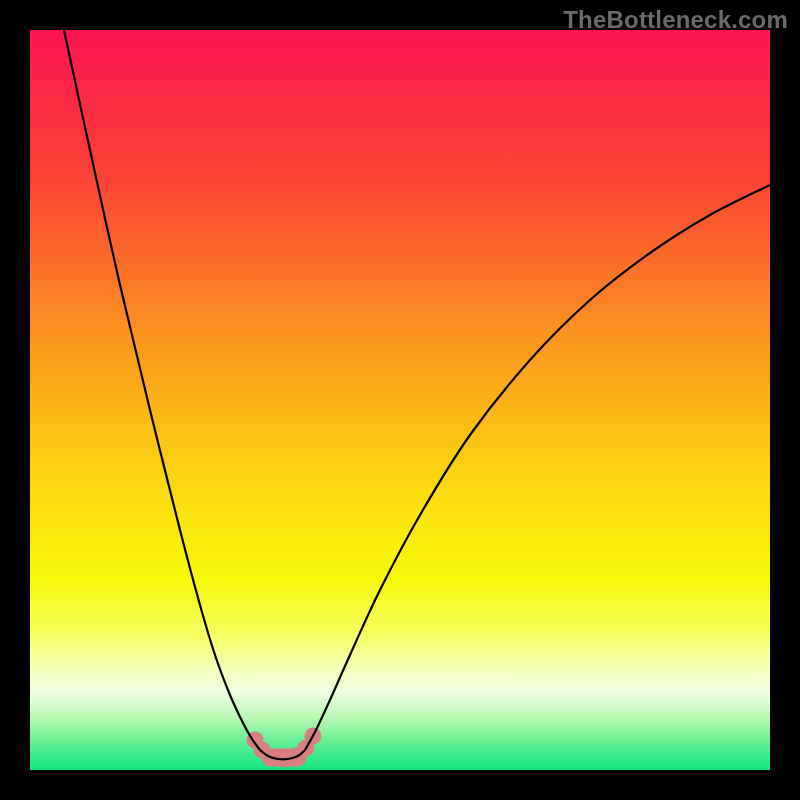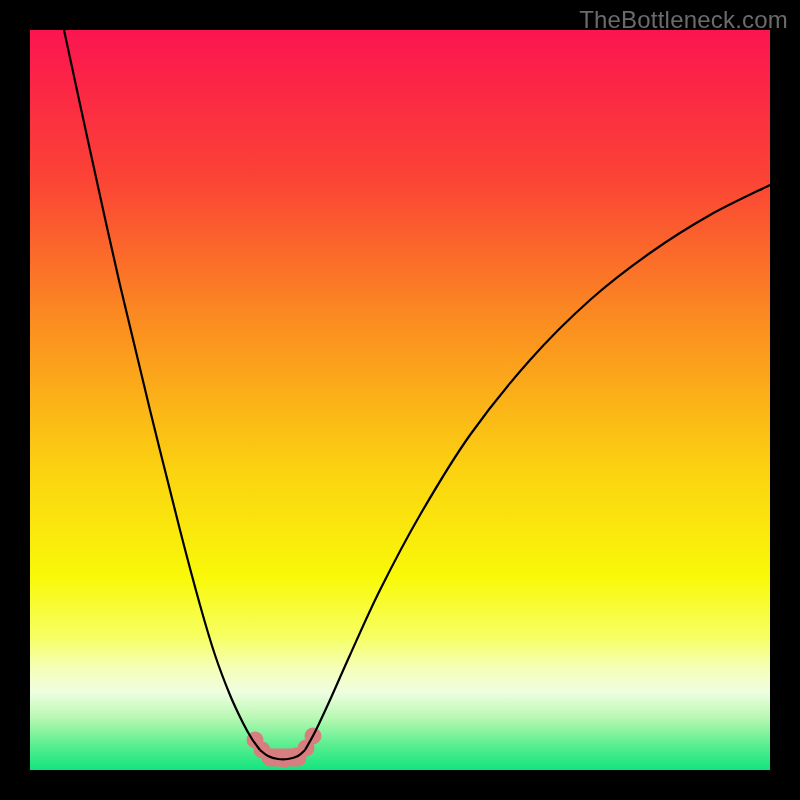--- a/index.html
+++ b/index.html
@@ -23,20 +23,21 @@
     position: absolute;
     inset: 0;
   }
   .watermark {
     position: absolute;
     top: 6px;
     right: 12px;
     color: #6b6b6b;
     font-size: 24px;
     letter-spacing: 0.2px;
+    font-weight: bold;
   }
   svg.curves {
     position: absolute;
     inset: 0;
     overflow: visible;
   }
   .curve {
     fill: none;
     stroke: #000;
     stroke-width: 2.2;

